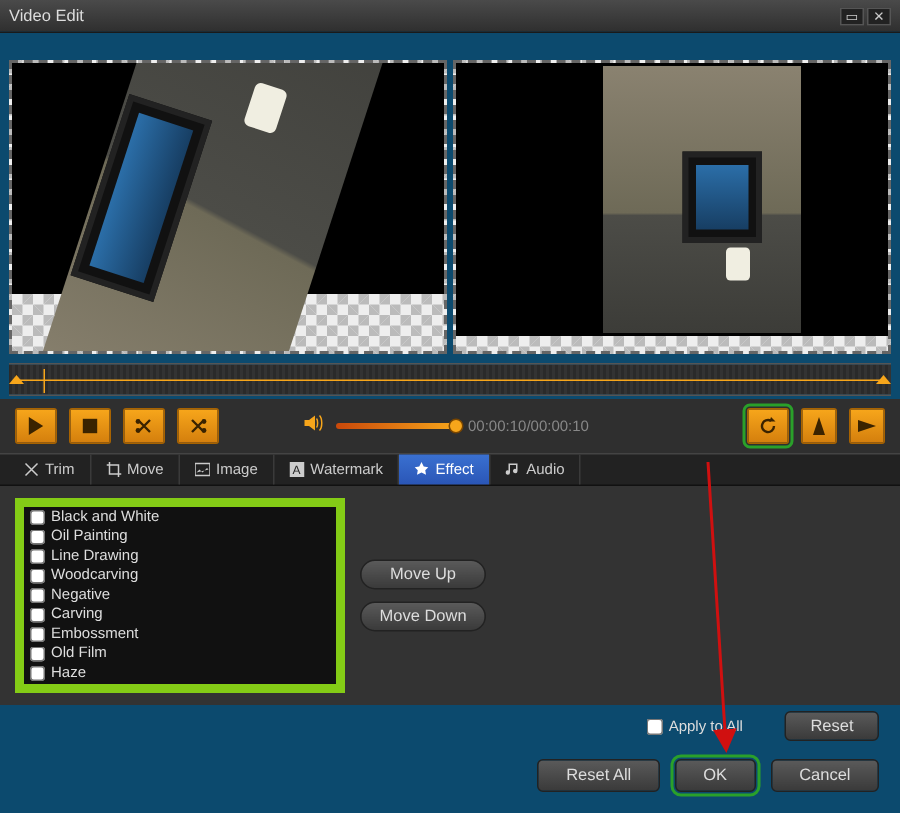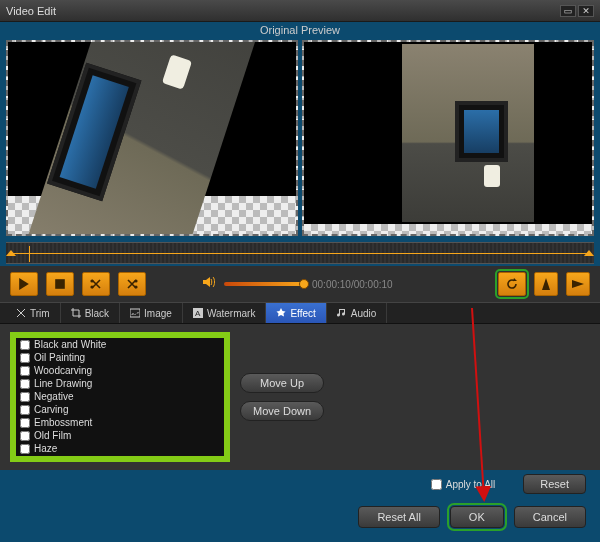--- a/index.html
+++ b/index.html
@@ -71,21 +71,20 @@
 <div class="window">
   <div class="titlebar">
     <span>Video Edit</span>
     <div class="spacer"></div>
     <div class="titlebar-btn">▭</div>
     <div class="titlebar-btn">✕</div>
   </div>
 
   <div class="content">
     <div class="previews-header">
-      <div>Original Preview</div>
     </div>
     <div class="previews">
       <div class="preview-pane pp-l">
         <div class="inner">
           <div class="room-l"></div>
           <div class="monitor-l"></div>
           <div class="roll-l"></div>
         </div>
       </div>
       <div class="preview-pane pp-r">
@@ -164,21 +163,21 @@
       <div class="tab">
         <svg viewBox="0 0 10 10">
               <path stroke="#ccc" d="M1 1 L9 9 M9 1 L1 9"></path>
             </svg>
         <span>Trim</span>
       </div>
       <div class="tab">
         <svg viewBox="0 0 10 10">
               <path stroke="#ccc" fill="none" d="M2 0v8h8 M0 2h8v8"></path>
             </svg>
-        <span>Black</span>
+        <span>Move</span>
       </div>
       <div class="tab">
         <svg viewBox="0 0 10 10">
               <rect x="0" y="1" width="10" height="8" fill="none" stroke="#ccc"></rect>
               <path d="M1 7l2-2 2 2 3-3 1 1"></path>
             </svg>
         <span>Image</span>
       </div>
       <div class="tab">
         <svg viewBox="0 0 10 10">
@@ -206,25 +205,25 @@
             <div class="effect-row">
               <input type="checkbox" style="">
               <span>Black and White</span>
             </div>
             <div class="effect-row">
               <input type="checkbox" style="">
               <span>Oil Painting</span>
             </div>
             <div class="effect-row">
               <input type="checkbox" style="">
+              <span>Line Drawing</span>
+            </div>
+            <div class="effect-row">
+              <input type="checkbox" style="">
               <span>Woodcarving</span>
-            </div>
-            <div class="effect-row">
-              <input type="checkbox" style="">
-              <span>Line Drawing</span>
             </div>
             <div class="effect-row">
               <input type="checkbox" style="">
               <span>Negative</span>
             </div>
             <div class="effect-row">
               <input type="checkbox" style="">
               <span>Carving</span>
             </div>
             <div class="effect-row">

